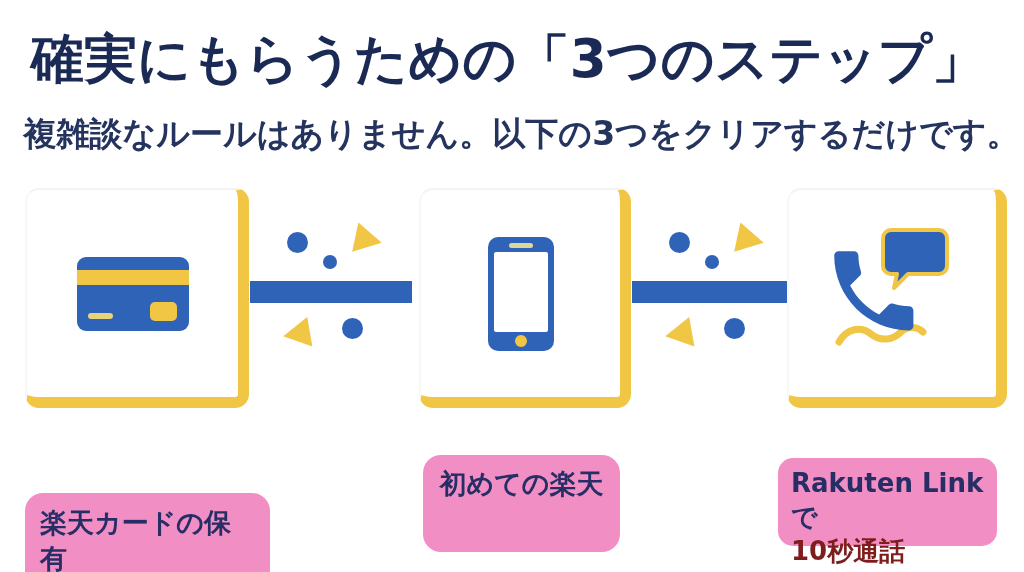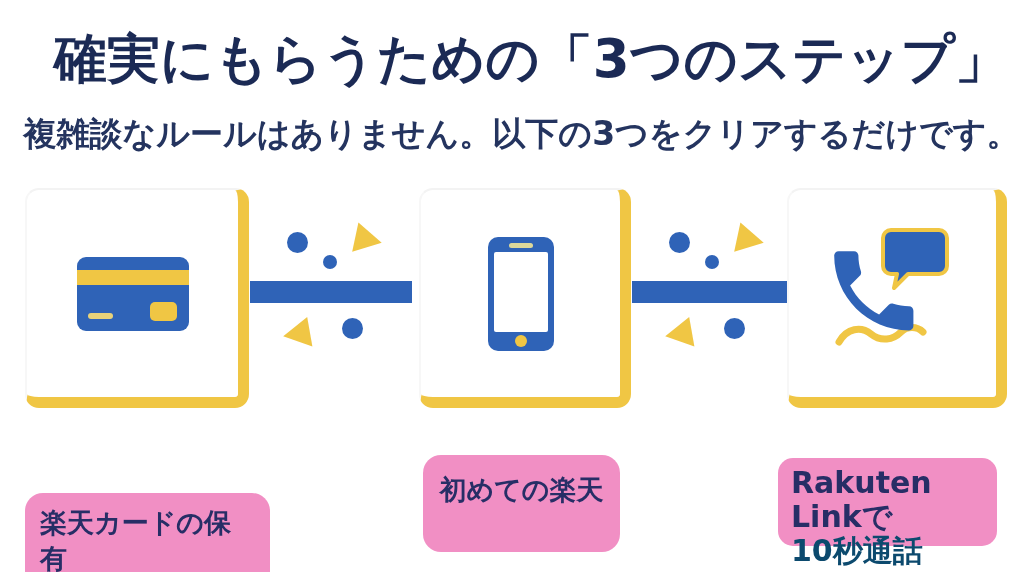--- a/index.html
+++ b/index.html
@@ -8,22 +8,22 @@
     width: 1024px;
     height: 572px;
     background: #ffffff;
     overflow: hidden;
     font-family: "DejaVu Sans", "Liberation Sans", sans-serif;
   }
 
   
   .title {
     position: absolute;
-    top: 24px; left: 0; right: 16px;
-    text-align: right;
+    top: 24px; left: 0; right: 8px;
+    text-align: center;
     font-size: 53px;
     font-weight: 900;
     letter-spacing: 0px;
     color: #1b2a55;
     white-space: nowrap;
   }
   .subtitle {
     position: absolute;
     top: 112px; left: 0; right: 0;
     text-align: center;
@@ -168,33 +168,33 @@
     left: 25px; top: 452px;
     width: 245px; height: 96px;
     border-radius: 18px;
     padding: 12px 18px 0 15px;
     margin-top: 41px;
   }
   .pill-2 {
     left: 423px; top: 455px;
     width: 197px; height: 97px;
     border-radius: 18px;
-    padding-top: 17px;
+    padding-top: 11px;
     text-align: center;
   }
   .pill-3 {
     left: 778px; top: 458px;
     width: 219px; height: 88px;
     border-radius: 15px;
     padding: 8px 0 0 13px;
-    font-size: 30px;
+    font-size: 26px;
     line-height: 34px;
   }
   .pill-line { display: block; }
-  .pill-line.red { color: #0c4a6e; }
+  .pill-line.red { color: #7f1d1d; }
 </style>
 </head>
 <body>
 
 <div class="stage">
 
   <div class="title">確実にもらうための「3つのステップ」</div>
   <div class="subtitle">複雑談なルールはありません。以下の3つをクリアするだけです。</div>
 
   <div class="card card-1">

